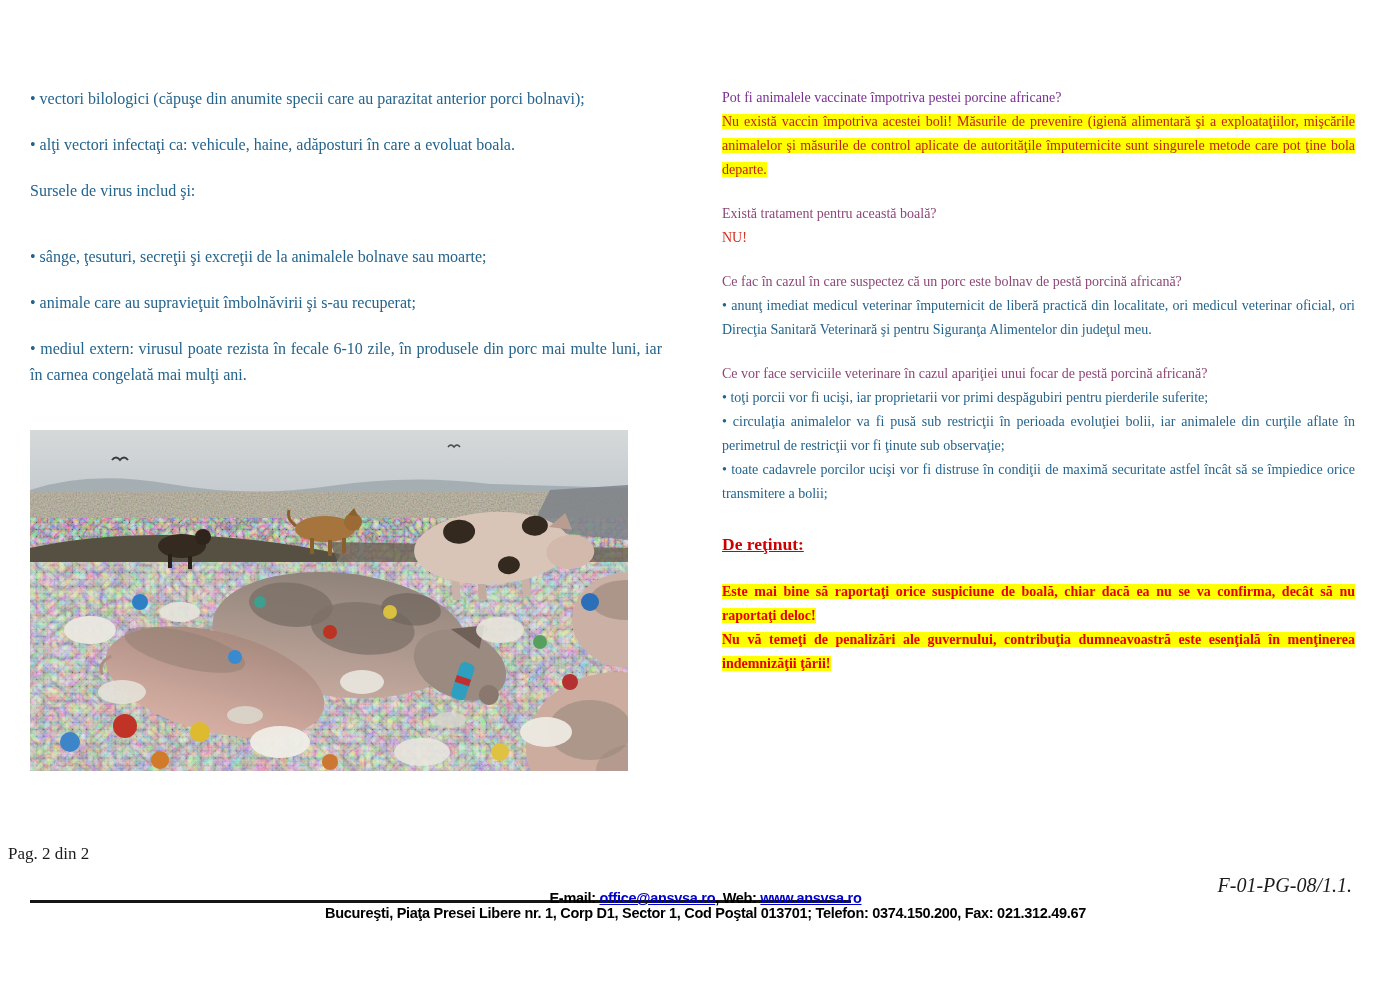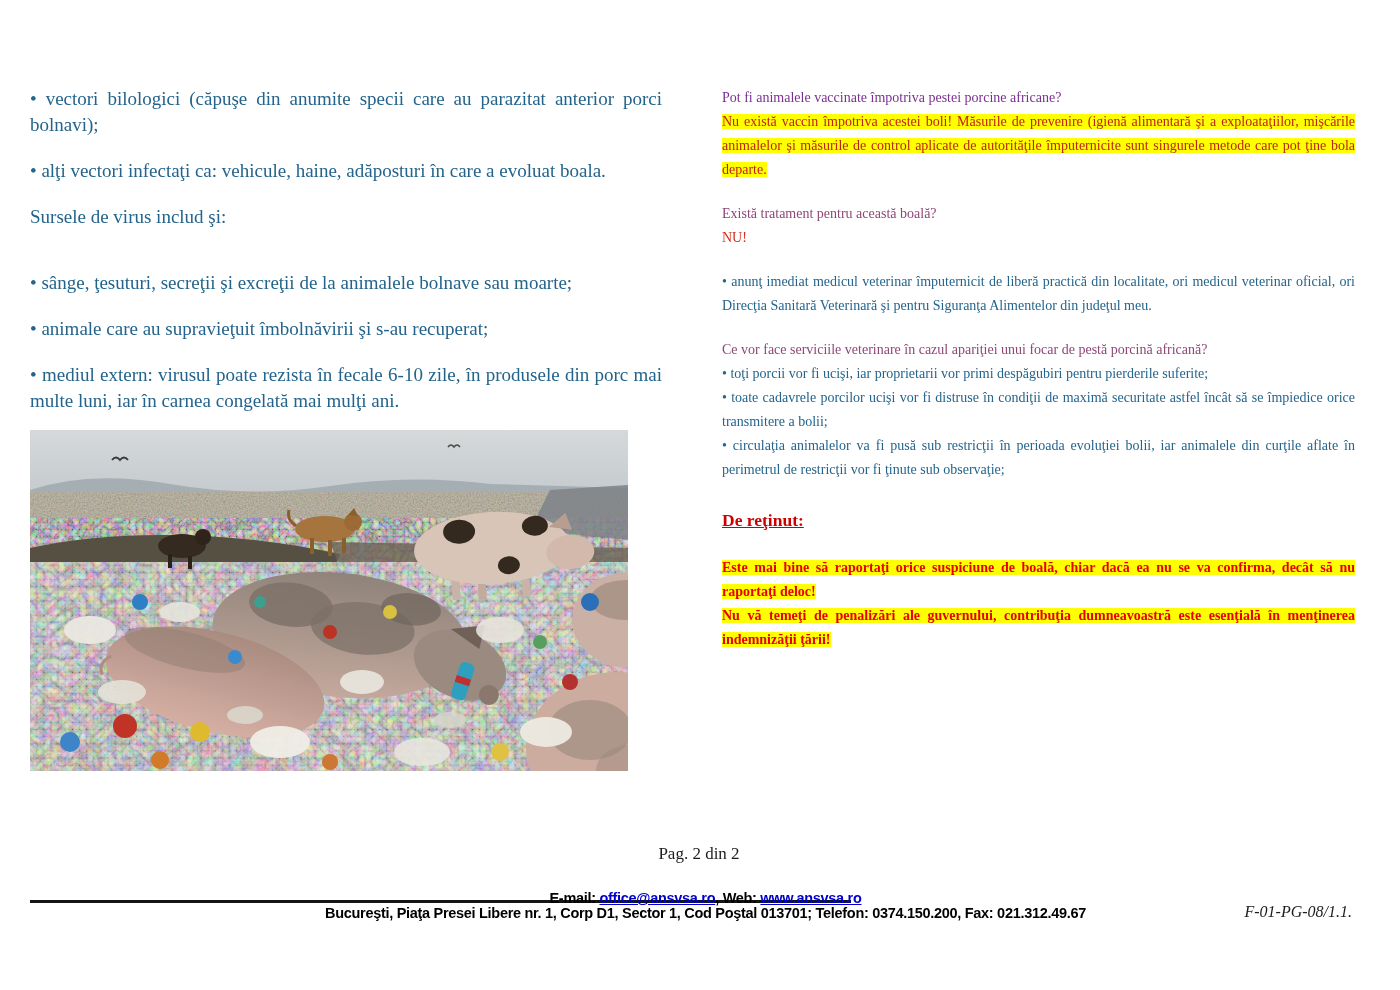--- a/index.html
+++ b/index.html
@@ -12,21 +12,21 @@
     font-family: "Liberation Serif", "DejaVu Serif", serif;
     overflow: hidden;
   }
 
   
   .col-left  { position: absolute; left: 30px;  top: 86px; width: 632px; }
   .col-right { position: absolute; left: 722px; top: 86px; width: 633px; }
 
   .body {
     color: var(--body-text, #24648c);
-    font-size: 19px;
+    font-size: 16px;
     line-height: 26px;
   }
   .just { text-align: justify; }
   .col-left .body { margin-bottom: 20px; }
 
   .col-right p { font-size: 14px; line-height: 24px; }
   .group { margin-bottom: 20px; }
 
   .question  { color: var(--question-alt, #8d4677); }
   .question.primary { color: var(--question-primary, #7a2f92); }
@@ -51,26 +51,26 @@
   .photo {
     position: absolute;
     left: 0; top: 344px;
     width: 598px; height: 341px;
     overflow: hidden;
   }
   .photo svg { display: block; width: 100%; height: 100%; }
 
   
   .page-number {
-    position: absolute; top: 844px; left: 16px; width: 1366px;
-    text-align: center; font-size: 17px; color: #1c1c1c;
+    position: absolute; top: 844px; left: 8px; width: 1366px;
+    text-align: left; font-size: 17px; color: #1c1c1c;
   }
   .form-code {
-    position: absolute; top: 903px; left: 1002px; width: 350px;
-    text-align: right; font-style: italic; font-size: 16px; color: #1c1c1c;
+    position: absolute; top: 874px; left: 1002px; width: 350px;
+    text-align: right; font-style: italic; font-size: 20px; color: #1c1c1c;
   }
   .footer-rule {
     position: absolute; top: 900px; left: 30px; width: 821px;
     border-top: 3px solid #151515;
   }
   .footer-line {
     position: absolute; left: 0; width: 1396px;
     text-align: center;
     font-family: "Liberation Sans", sans-serif;
     font-weight: bold;
@@ -257,28 +257,29 @@
       <p class="question primary">Pot fi animalele vaccinate împotriva pestei porcine africane?</p>
       <p class="just"><span class="hl">Nu există vaccin împotriva acestei boli! Măsurile de prevenire (igienă alimentară şi a exploataţiilor, mişcările animalelor şi măsurile de control aplicate de autorităţile împuternicite sunt singurele metode care pot ţine bola departe.</span></p>
     </div>
 
     <div class="group">
       <p class="question">Există tratament pentru această boală?</p>
       <p class="no-answer">NU!</p>
     </div>
 
     <div class="group">
+      <p class="question">Ce fac în cazul în care suspectez că un porc este bolnav de pestă porcină africană?</p>
       <p class="body just">• anunţ imediat medicul veterinar împuternicit de liberă practică din localitate, ori medicul veterinar oficial, ori Direcţia Sanitară Veterinară şi pentru Siguranţa Alimentelor din judeţul meu.</p>
     </div>
 
     <div class="group">
       <p class="question">Ce vor face serviciile veterinare în cazul apariţiei unui focar de pestă porcină africană?</p>
       <p class="body just">• toţi porcii vor fi ucişi, iar proprietarii vor primi despăgubiri pentru pierderile suferite;</p>
+      <p class="body just">• circulaţia animalelor va fi pusă sub restricţii în perioada evoluţiei bolii, iar animalele din curţile aflate în perimetrul de restricţii vor fi ţinute sub observaţie;</p>
       <p class="body just">• toate cadavrele porcilor ucişi vor fi distruse în condiţii de maximă securitate astfel încât să se împiedice orice transmitere a bolii;</p>
-      <p class="body just">• circulaţia animalelor va fi pusă sub restricţii în perioada evoluţiei bolii, iar animalele din curţile aflate în perimetrul de restricţii vor fi ţinute sub observaţie;</p>
     </div>
 
     <p class="note-heading">De reţinut:</p>
 
     <p class="note-para just"><span class="hl">Este mai bine să raportaţi orice suspiciune de boală, chiar dacă ea nu se va confirma, decât să nu raportaţi deloc!</span></p>
     <p class="note-para just"><span class="hl">Nu vă temeţi de penalizări ale guvernului, contribuţia dumneavoastră este esenţială în menţinerea indemnizăţii ţării!</span></p>
   </section>
 
   <p class="page-number">Pag. 2 din 2</p>
   <p class="form-code">F-01-PG-08/1.1.</p>

